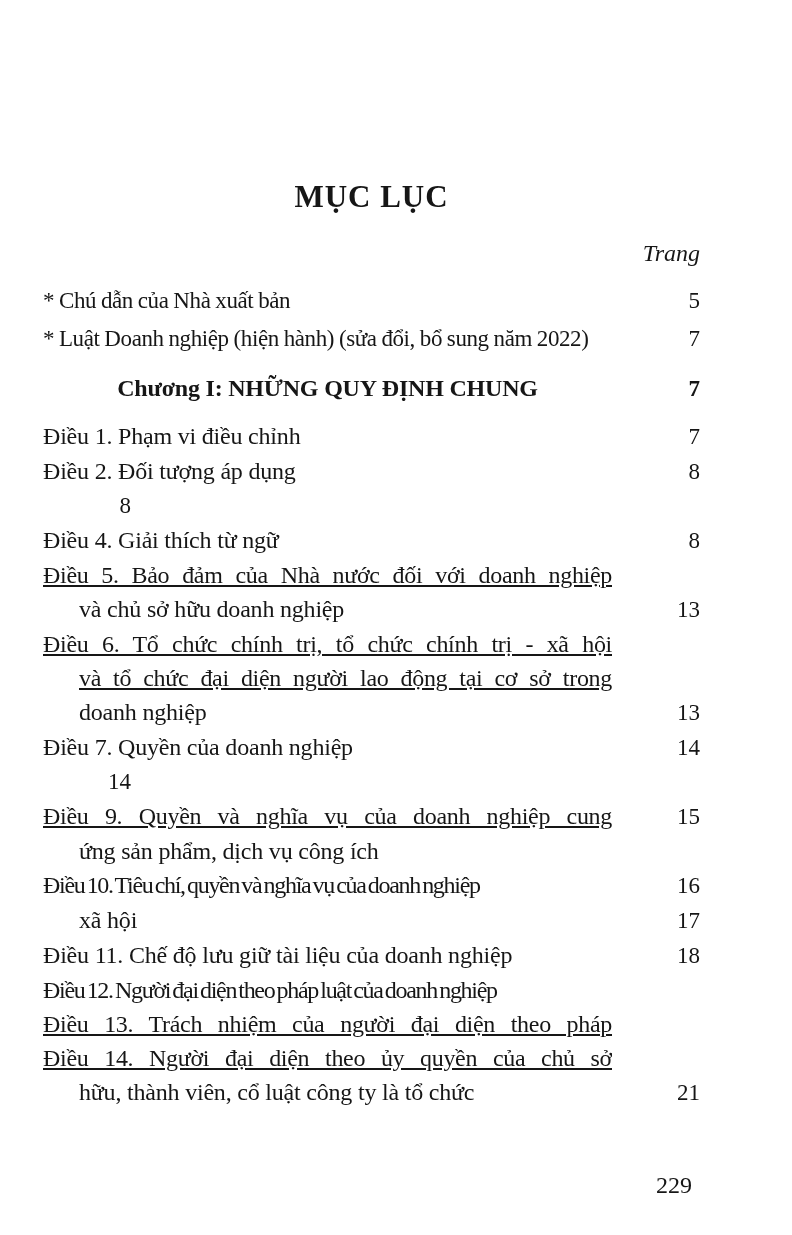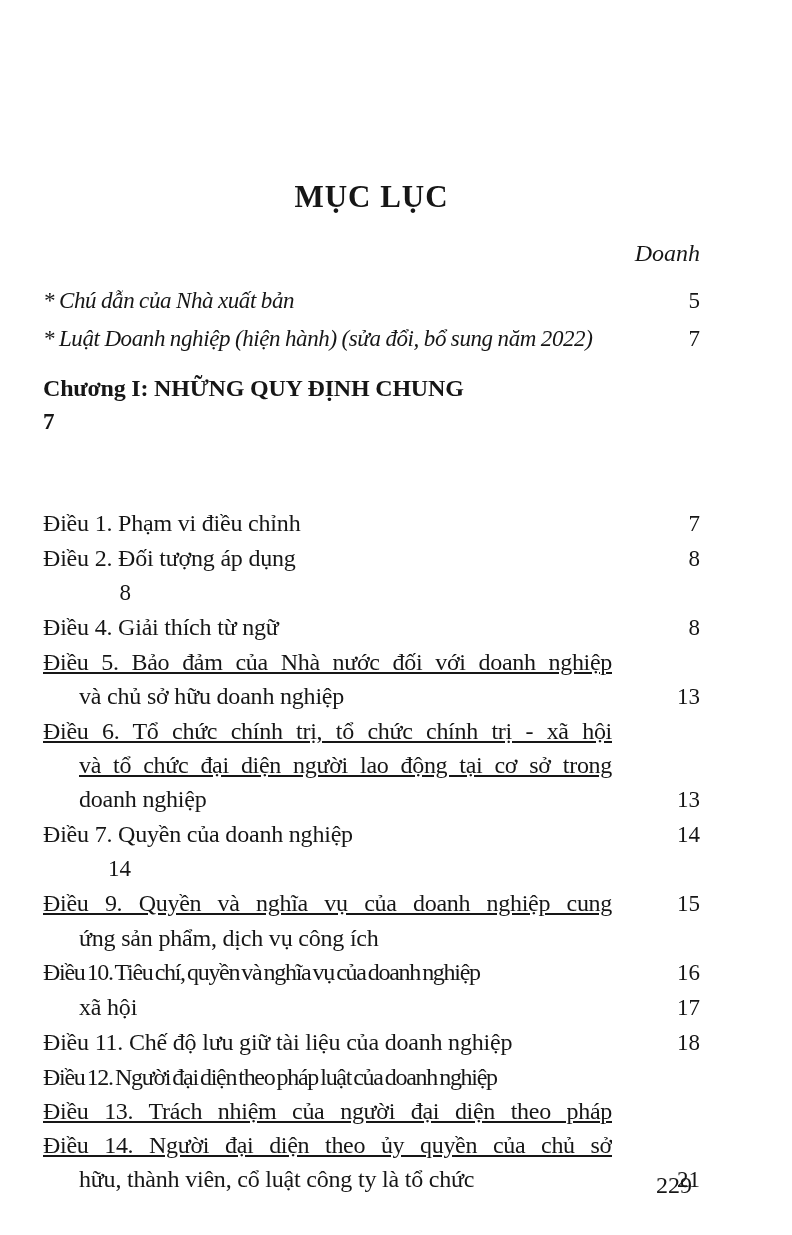--- a/index.html
+++ b/index.html
@@ -43,27 +43,26 @@
     letter-spacing: -0.2px;
   }
   .toc-line .p {
     flex: 0 0 88px;
     text-align: right;
     font-size: 23px;
   }
   
   .toc-line.front { line-height: 38px; }
   .toc-line.front .t {
-    font-style: italic;
     font-size: 23px;
     letter-spacing: -0.4px;
     word-spacing: -0.5px;
   }
   
-  .toc-line.chapter { margin: 13px 0 13px 0; font-weight: bold; flex-direction: column; }
+  .toc-line.chapter { margin: 13px 0 13px 0; font-weight: bold; }
   .toc-line.chapter .t { text-align: center; }
   
   .toc-line.indent .t { padding-left: 36px; }
   
   .toc-line.justify .t {
     white-space: normal;
     text-align: justify;
     text-align-last: justify;
     letter-spacing: -0.3px;
     word-spacing: -0.5px;
@@ -82,21 +81,21 @@
     right: 100px;
     font-size: 24px;
     line-height: 30px;
   }
 </style>
 </head>
 <body>
 
 <div class="page">
   <h1 class="page-title">MỤC LỤC</h1>
-  <div class="column-header">Doanh</div>
+  <div class="column-header">Trang</div>
   <div class="toc-list">
       <div class="toc-line front">
     <div class="t">* Chú dẫn của Nhà xuất bản</div>
     <div class="p">5</div>
   </div>
       <div class="toc-line front">
     <div class="t">* Luật Doanh nghiệp (hiện hành) (sửa đổi, bổ sung năm 2022)</div>
     <div class="p">7</div>
   </div>
       <div class="toc-line chapter">

